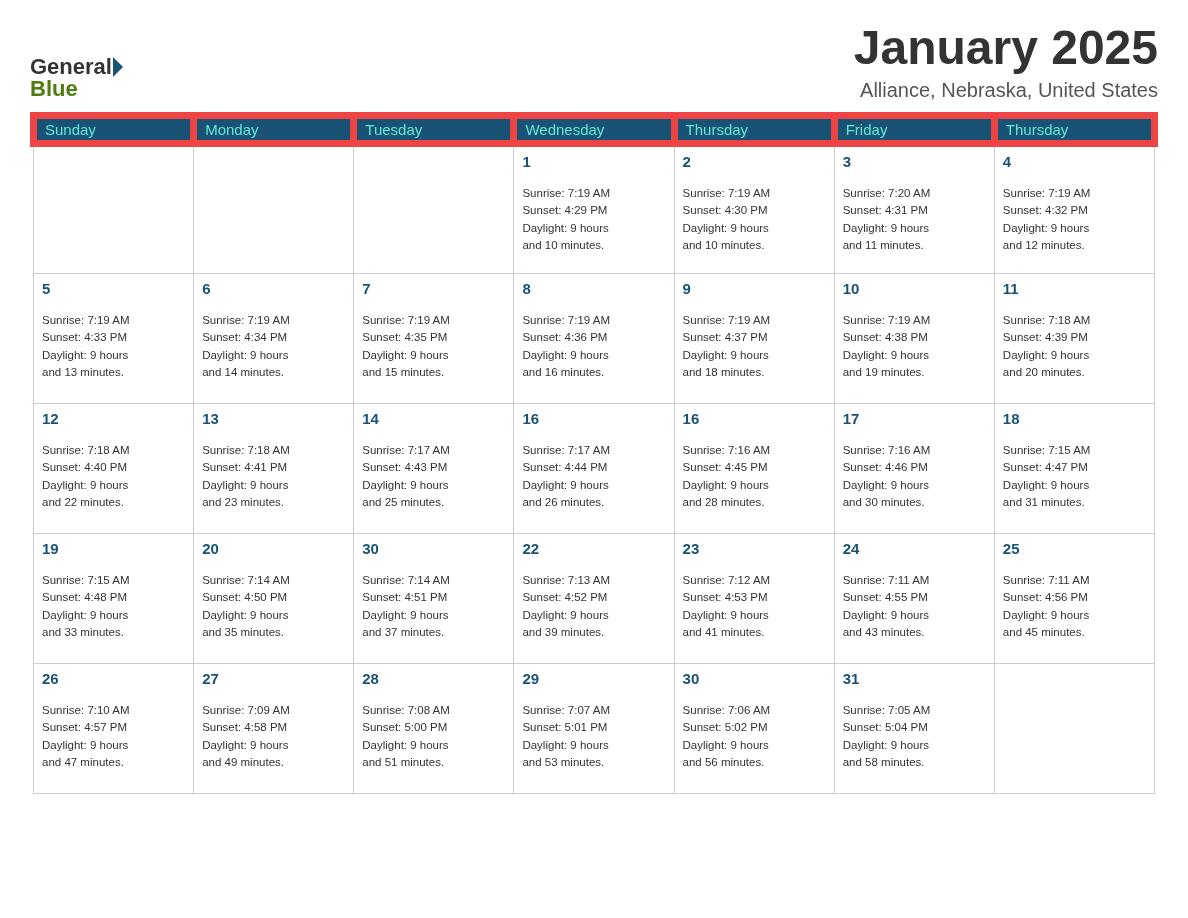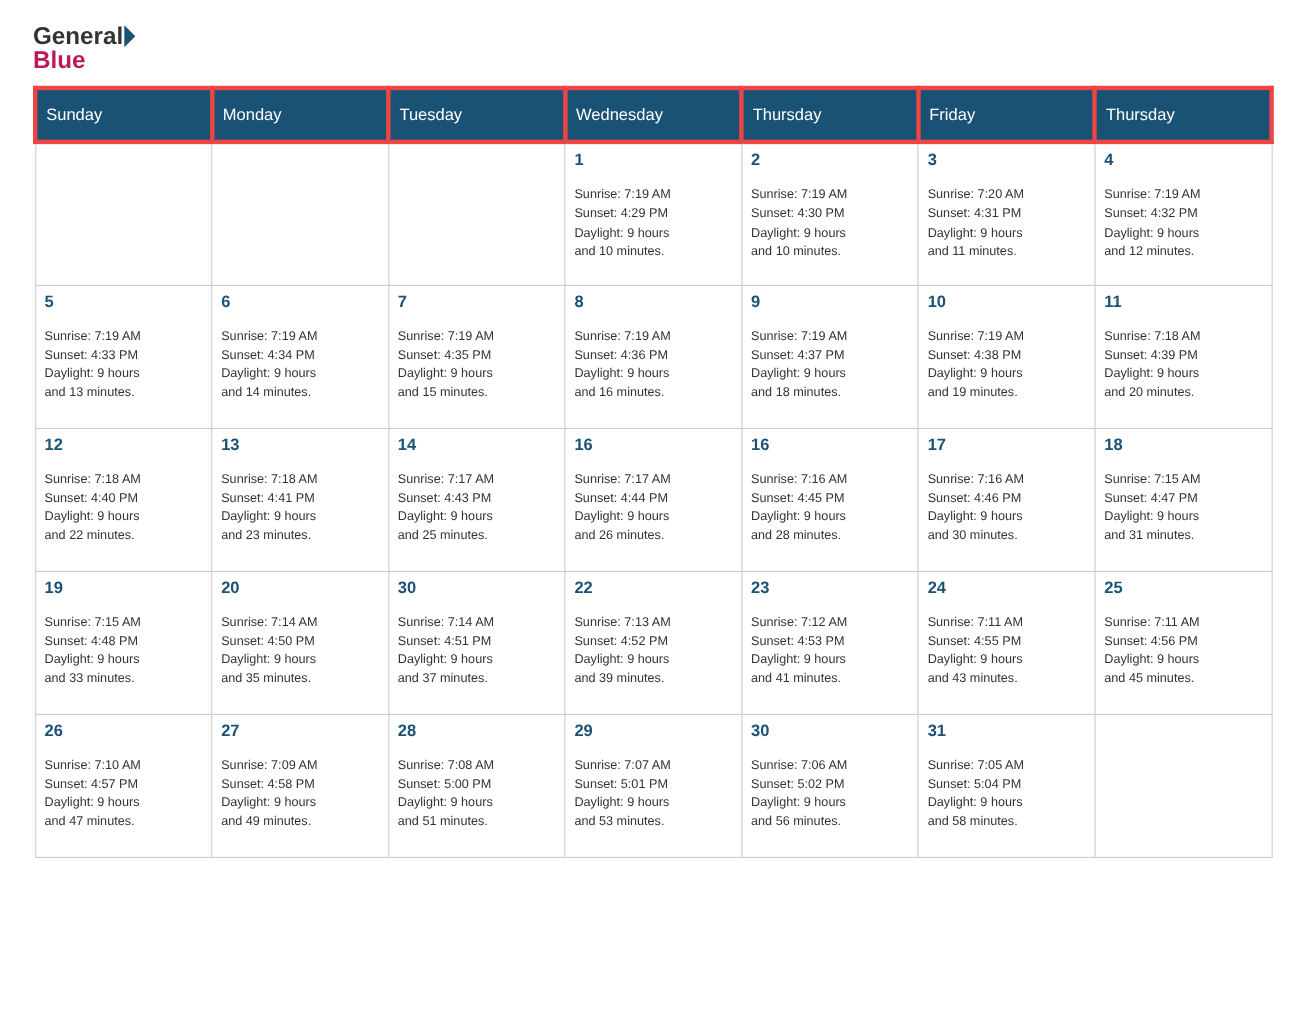--- a/index.html
+++ b/index.html
@@ -32,47 +32,47 @@
     .logo-general { color: #333; }
     .logo-arrow {
       width: 0;
       height: 0;
       border-left: 10px solid #1a5276;
       border-top: 10px solid transparent;
       border-bottom: 10px solid transparent;
       display: inline-block;
       margin: 0 1px;
     }
-    .logo-blue { color: #be185d; font-size: 22px; font-weight: bold; margin-top: -4px; }
+    .logo-blue { color: #4d7c0f; font-size: 22px; font-weight: bold; margin-top: -4px; }
     .title-section {
       text-align: right;
     }
     .month-title {
       font-size: 48px;
       font-weight: bold;
       color: #333;
     }
     .location-title {
       font-size: 20px;
       color: #555;
       margin-top: 4px;
     }
     .calendar {
       width: 100%;
       border-collapse: collapse;
       margin-top: 10px;
     }
     .calendar thead th {
       background-color: #1a5276;
-      color: #ffffff;
-      padding: 14px 8px;
+      color: #5eead4;
+      padding: 2px 8px;
       text-align: left;
       font-size: 15px;
       font-weight: normal;
-      border: 4px solid #ef4444;
+      border: 7px solid #ef4444;
     }
     .calendar tbody td {
       border: 1px solid #ccc;
       vertical-align: top;
       padding: 6px 8px;
       width: 14.28%;
       min-height: 110px;
       height: 130px;
     }
     .day-number {
@@ -106,20 +106,22 @@
 
 <div class="header">
   <div class="logo">
     <div class="logo-text">
       <span class="logo-general">General</span>
       <span class="logo-arrow"></span>
     </div>
     <div class="logo-blue">Blue</div>
   </div>
   <div class="title-section">
+    <div class="month-title">January 2025</div>
+    <div class="location-title">Alliance, Nebraska, United States</div>
   </div>
 </div>
 
 <table class="calendar">
   <thead>
     <tr>
     <th>Sunday</th>
         <th>Monday</th>
         <th>Tuesday</th>
         <th>Wednesday</th>

